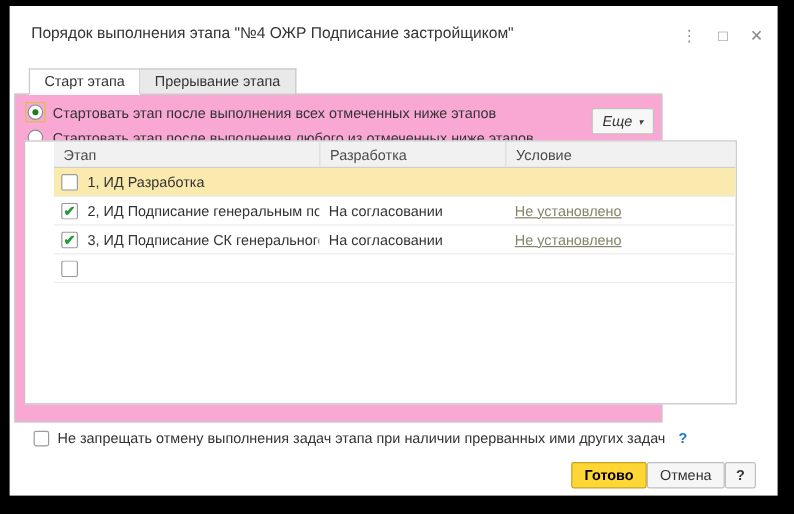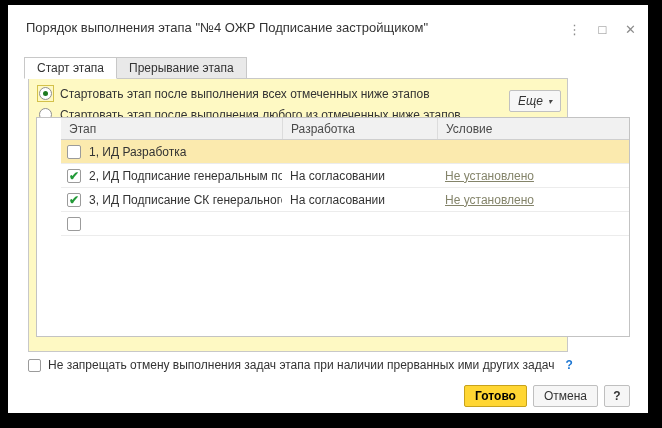--- a/index.html
+++ b/index.html
@@ -31,22 +31,22 @@
   .tabs { position: absolute; left: 16px; top: 52px; display: flex; z-index: 3; }
   .tab {
     height: 22px; padding: 0 12px; font-size: 12px; color: #333;
     display: flex; align-items: center; border: 1px solid #c8c8c8;
     background: #e9e9e9; margin-bottom: -1px;
   }
   .tab.active { background: #fff; border-bottom: 1px solid #fff; }
   .tab + .tab { border-left: none; }
   
   .panel {
-    position: absolute; left: 20px; top: 73px; width: 540px; height: 274px;
-    border: 1px solid #c8c8c8; background: #fef9c3; z-index: 2;
+    position: absolute; left: 4px; top: 73px; width: 540px; height: 274px;
+    border: 1px solid #c8c8c8; background: #f9a8d4; z-index: 2;
   }
   
   .option { position: absolute; left: 8px; display: flex; align-items: center; gap: 6px; font-size: 12px; color: #333; }
   .option.o1 { top: 6px; }
   .option.o2 { top: 27px; }
   .radio-focus { padding: 1px; border: 1px solid #d3c14a; display: inline-flex; }
   .radio-nofocus { padding: 2px; display: inline-flex; }
   .radio {
     width: 13px; height: 13px; border: 1px solid #8f8f8f; border-radius: 50%;
     background: #fff; position: relative;
@@ -84,21 +84,21 @@
     font-size: 12px; font-weight: bold; color: #229a38; line-height: 1;
   }
   .cond-link { color: #84846a; text-decoration: underline; cursor: pointer; }
   
   .footer-check {
     position: absolute; left: 20px; top: 353px; display: flex; align-items: center; gap: 7px;
     font-size: 12px; color: #333;
   }
   .footer-check .checkbox { width: 13px; height: 13px; }
   .help-mark { color: #1c76d2; font-weight: bold; font-size: 12px; margin-left: 4px; cursor: pointer; }
-  .footer-buttons { position: absolute; top: 380px; right: 18px; display: flex; gap: 6px; height: 22px; text-align: center; }
+  .footer-buttons { position: absolute; top: 380px; right: 18px; display: flex; gap: 0; height: 22px; text-align: center; }
   .btn {
     min-width: 56px; padding: 0 10px; height: 22px; font-size: 12px; color: #333;
     background: #f6f6f6; border: 1px solid #bfbfbf; border-radius: 2px;
     display: flex; align-items: center; justify-content: center; cursor: pointer;
   }
   .btn.primary { background: #ffd633; border-color: #c7a21c; color: #000; font-weight: bold; }
   .btn.help { min-width: 26px; width: 26px; padding: 0; font-weight: bold; }
 </style>
 </head>
 <body>

